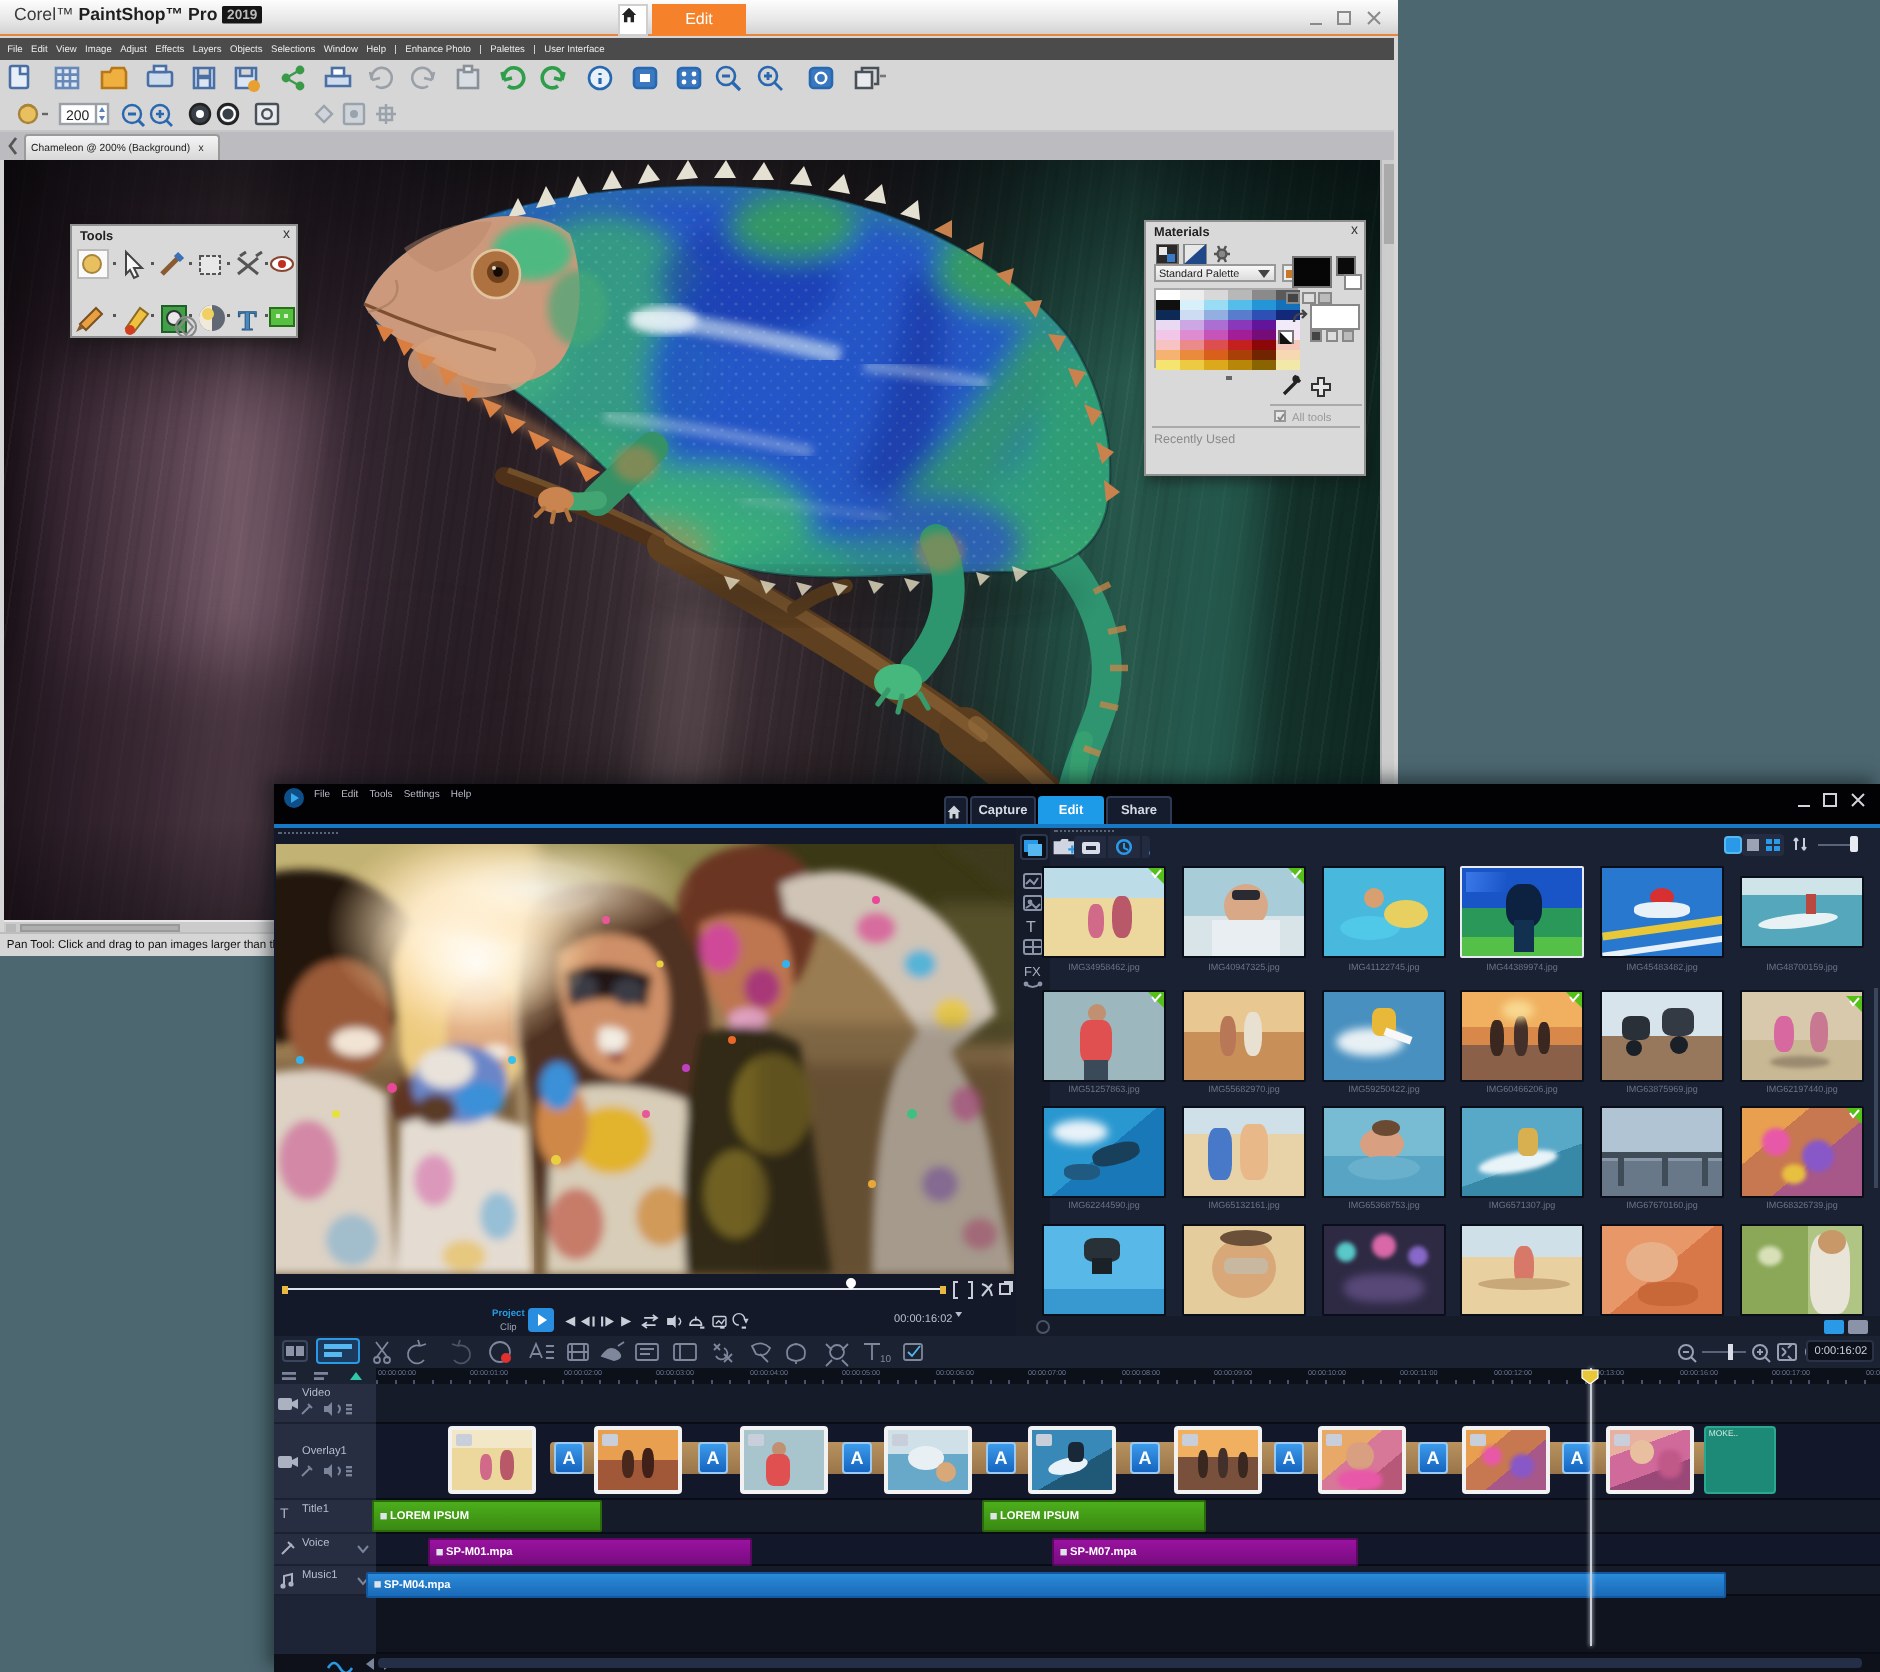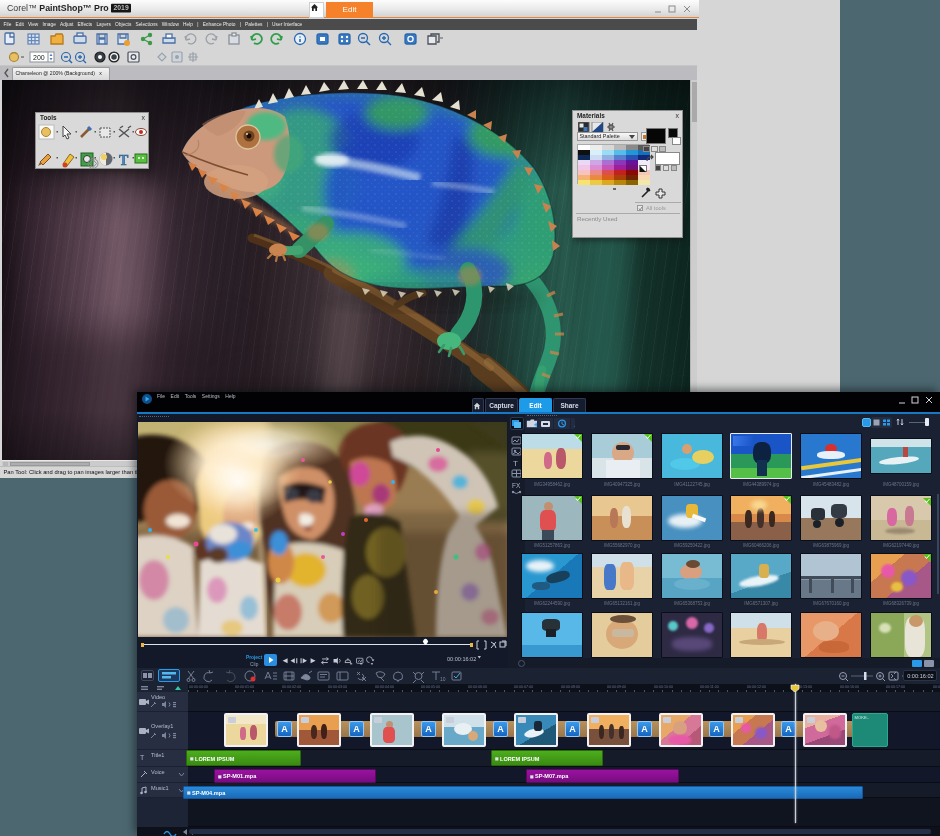--- a/index.html
+++ b/index.html
@@ -1,17 +1,17 @@
 <!DOCTYPE html>
 <html><head>
 <meta charset="utf-8">
 <style>
 * { margin:0; padding:0; box-sizing:border-box; } svg { display:block; }
 html,body { width:940px; height:836px; overflow:hidden; background:#4c6770; font-family:"Liberation Sans",sans-serif; }
-#psp { position:absolute; left:0; top:0; width:840px; height:478px; background:#d6d6d6; }
+#psp { position:absolute; left:0; top:0; width:699px; height:478px; background:#d6d6d6; }
 #psp-title { position:absolute; left:0; top:0; width:699px; height:18px;
   background:linear-gradient(#fdfdfd,#e9e9e9 55%,#d2d2d2); border-bottom:1px solid #e8853a; }
 #psp-logo { position:absolute; left:7px; top:3px; font-size:11px; color:#3a3a3a; transform:scale(0.8); transform-origin:0 0; white-space:nowrap;}
 #psp-logo b { color:#1e1e1e; }
 #psp-2019 { display:inline-block; background:#151515; color:#bbb; font-size:8.5px; font-weight:bold; padding:0px 3px 1px; border-radius:1px; vertical-align:1px; }
 #psp-home { position:absolute; left:309px; top:2px; width:15px; height:16px; background:#fff; border:1px solid #cfcfcf; text-align:center; font-size:10px; color:#222; line-height:16px;}
 #psp-edit { position:absolute; left:326px; top:2px; width:47px; height:16px; background:#f5822a; color:#fff; font-size:8px; text-align:center; line-height:16px; }
 #psp-menu { position:absolute; left:0; top:19px; width:697px; height:11px; background:#4b4b4b; }
 #psp-menu div { font-size:8px; color:#ececec; transform:scale(0.60); transform-origin:0 50%; white-space:nowrap; padding-left:6px; line-height:11px;}
 #psp-menu span { margin-right:7px; }

